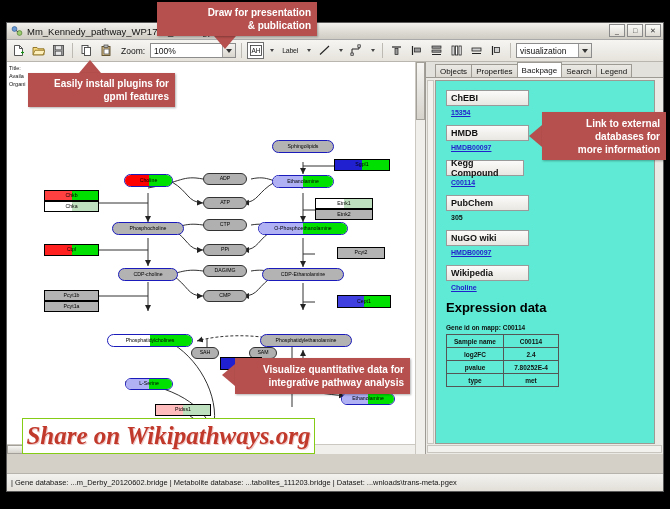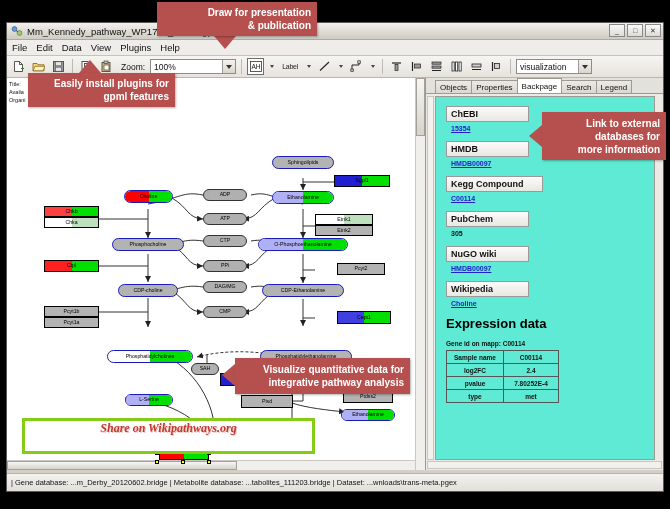--- a/index.html
+++ b/index.html
@@ -190,25 +190,25 @@
     border-left:11px solid transparent; border-right:11px solid transparent;
     border-bottom:13px solid #b5504e; z-index:39;
   }
   .arrow-lf {
     position:absolute; width:0;height:0;
     border-top:11px solid transparent; border-bottom:11px solid transparent;
     border-right:13px solid #b5504e; z-index:39;
   }
   .sharebox {
     position:absolute; z-index:45;
-    border:3px solid #84cc16; background:#fff;
-    display:flex; justify-content:center;
+    border:1px solid #84cc16; background:#fff;
+    display:flex; align-items:center; justify-content:center;
     font-family:"Liberation Serif", serif;
     font-style:italic; font-weight:bold;
-    color:#c0392b; font-size:12px;
+    color:#c0392b; font-size:25px;
     text-shadow: 1px 1px 0 #f0c8c8;
   }
 </style>
 </head>
 <body>
 
 <div id="screen">
 
   <div id="window">
 
@@ -221,28 +221,20 @@
         </svg>
       </span>
       <span class="tb-title">Mm_Kennedy_pathway_WP1771_45176.gpml</span>
       <span class="winbtns">
         <span class="winbtn">_</span>
         <span class="winbtn">□</span>
         <span class="winbtn">✕</span>
       </span>
     </div>
 
-    <div class="menubar">
-      <span class="menuitem">File</span>
-      <span class="menuitem">Edit</span>
-      <span class="menuitem">Data</span>
-      <span class="menuitem">View</span>
-      <span class="menuitem">Plugins</span>
-      <span class="menuitem">Help</span>
-    </div>
 
     <div class="toolbar">
       <span class="tbtn">
         <svg width="13" height="13" viewBox="0 0 13 13">
             <path d="M2.5 1.5h5l3 3v7h-8z" fill="#fff" stroke="#444" stroke-width="0.9"></path>
             <path d="M7.5 1.5v3h3" fill="none" stroke="#444" stroke-width="0.9"></path>
             <path d="M9 8.5h3M10.5 7v3" stroke="#1a8a1a" stroke-width="1.1"></path>
           </svg>
       </span>
       <span class="tbtn">
@@ -604,21 +596,21 @@
 
         <div class="panel-scroll"></div>
 
         <div class="backpage">
           <div class="dbbox">ChEBI</div>
           <a class="dblink" href="#">15354</a>
 
           <div class="dbbox">HMDB</div>
           <a class="dblink" href="#">HMDB00097</a>
 
-          <div class="dbbox" style="width:97px">Kegg Compound</div>
+          <div class="dbbox" style="width:78px">Kegg Compound</div>
           <a class="dblink" href="#">C00114</a>
 
           <div class="dbbox">PubChem</div>
           <span class="dbplain">305</span>
 
           <div class="dbbox">NuGO wiki</div>
           <a class="dblink" href="#">HMDB00097</a>
 
           <div class="dbbox">Wikipedia</div>
           <a class="dblink" href="#">Choline</a>

